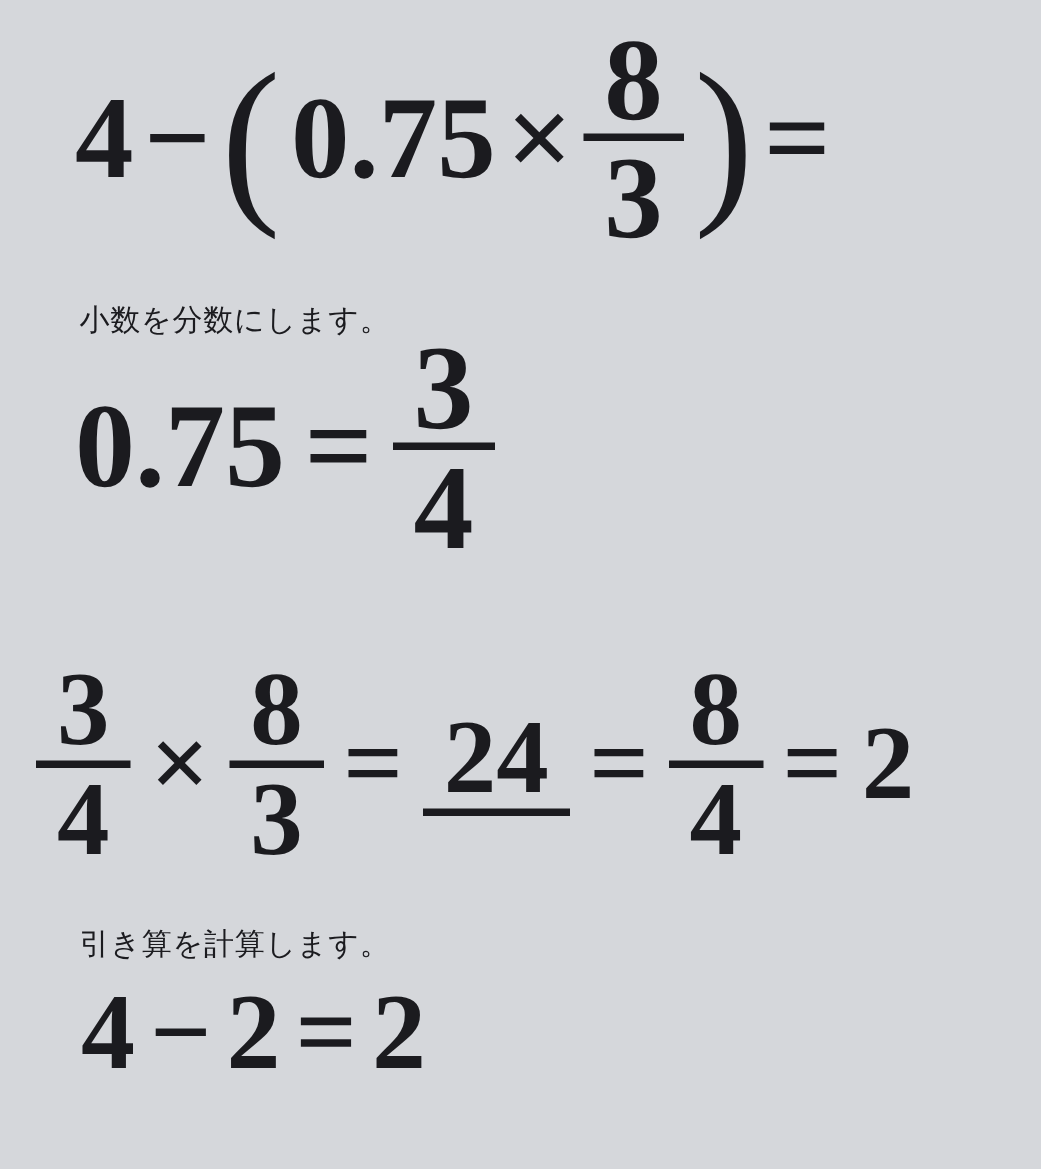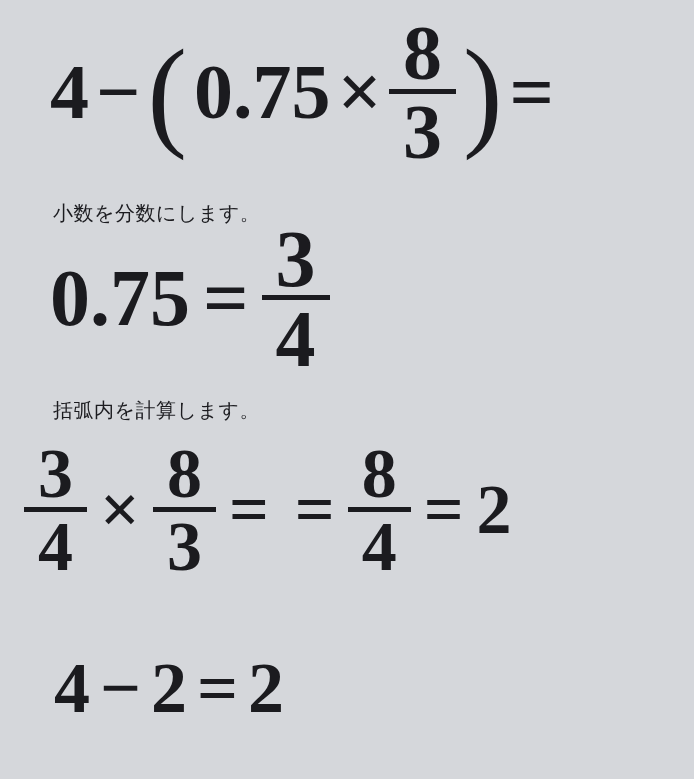--- a/index.html
+++ b/index.html
@@ -91,43 +91,44 @@
   <div class="step-label label-1">小数を分数にします。</div>
   <div class="equation eq-step1">
     <span class="tok">0.75</span>
     <span class="op">=</span>
     <span class="frac">
       <span class="num">3</span>
       <span class="den">4</span>
     </span>
   </div>
 
-  <div class="step-label label-2">括弧内を計算します。</div>
   <div class="equation eq-step2">
     <span class="frac">
       <span class="num">3</span>
       <span class="den">4</span>
     </span>
     <span class="op">×</span>
     <span class="frac">
       <span class="num">8</span>
       <span class="den">3</span>
     </span>
     <span class="op">=</span>
     <span class="frac">
+      <span class="num">24</span>
     </span>
     <span class="op">=</span>
     <span class="frac">
       <span class="num">8</span>
       <span class="den">4</span>
     </span>
     <span class="op">=</span>
     <span class="tok">2</span>
   </div>
 
+  <div class="step-label label-3">引き算を計算します。</div>
   <div class="equation eq-step3">
     <span class="tok">4</span>
     <span class="op">−</span>
     <span class="tok">2</span>
     <span class="op">=</span>
     <span class="tok">2</span>
   </div>
 
 </div>
 

